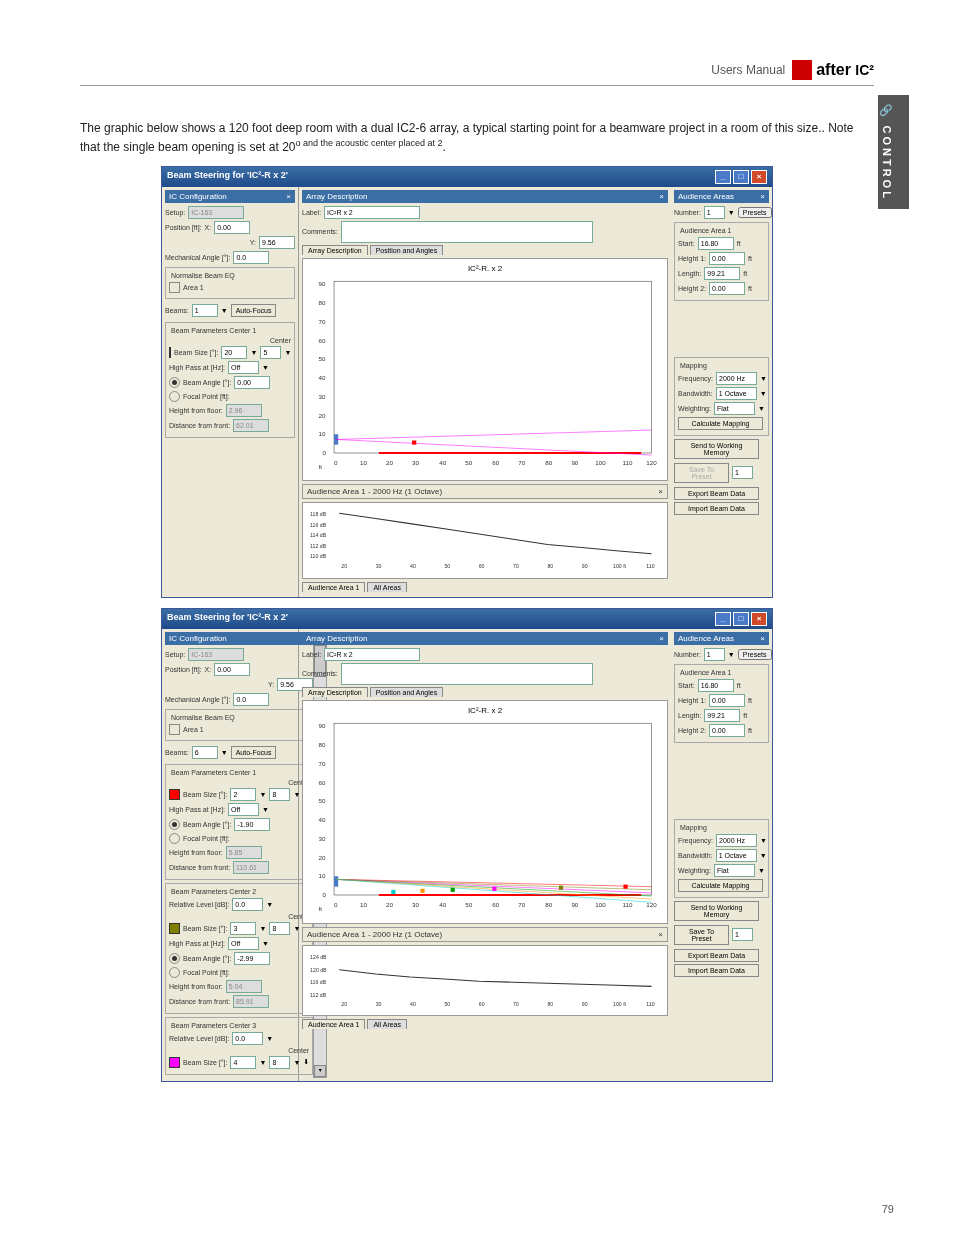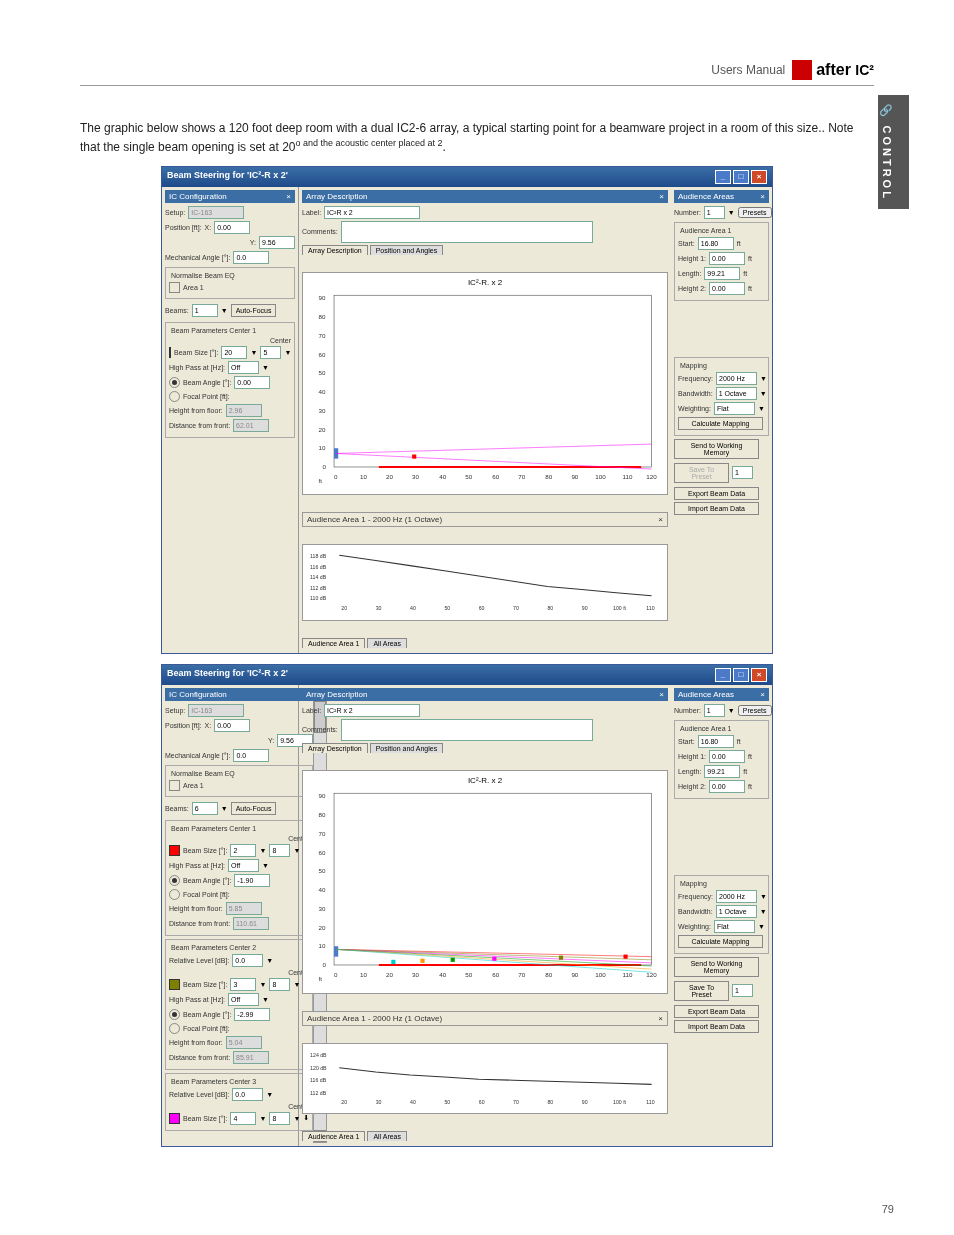--- a/index.html
+++ b/index.html
@@ -32,21 +32,21 @@
 .fld input{width:30px}
 .fld input.wide{width:90px}
 .fld input.disabled{background:#ddd;color:#888}
 .fieldset{border:1px solid #aaa;padding:3px;margin:3px 0}
 .fieldset-title{font-size:7px;color:#333;margin-top:-8px;background:#ece9d8;display:inline-block;padding:0 2px}
 .btn{font-size:7px;border:1px solid #888;background:#ece9d8;padding:2px 4px;margin:2px 0;display:block;text-align:center;width:85px}
 .checkbox{width:9px;height:9px;border:1px solid #888;display:inline-block;vertical-align:middle}
 .radio{width:9px;height:9px;border:1px solid #888;border-radius:50%;display:inline-block;vertical-align:middle}
 .radio.checked::after{content:"";display:block;width:5px;height:5px;background:#333;border-radius:50%;margin:2px}
 .color-swatch{width:9px;height:9px;display:inline-block;vertical-align:middle;border:1px solid #333}
-.chart-area{background:#fff;border:1px solid #999;margin:17px 0;padding:5px;position:relative}
+.chart-area{background:#fff;border:1px solid #999;margin:3px 0;padding:5px;position:relative}
 .chart-title{text-align:center;font-size:8px;margin-bottom:3px}
 .tab-row{display:flex;gap:2px;margin:2px 0}
 .tab{border:1px solid #888;border-bottom:none;padding:1px 5px;font-size:7px;background:#ece9d8}
 .tab.inactive{background:#ddd}
 .textarea{background:#fff;border:1px solid #7a9;height:20px;width:250px}
 .chart-svg{width:100%;height:auto}
 .scrollbar{width:12px;background:#ddd;border:1px solid #999;display:flex;flex-direction:column;justify-content:space-between;align-items:center}
 .scroll-arrow{width:10px;height:10px;background:#ccc;border:1px solid #888;font-size:6px;text-align:center}
 .scroll-thumb{width:10px;height:30px;background:#ccc;border:1px solid #888}
 .page-num{position:absolute;bottom:20px;right:60px;font-size:11px;color:#555}

